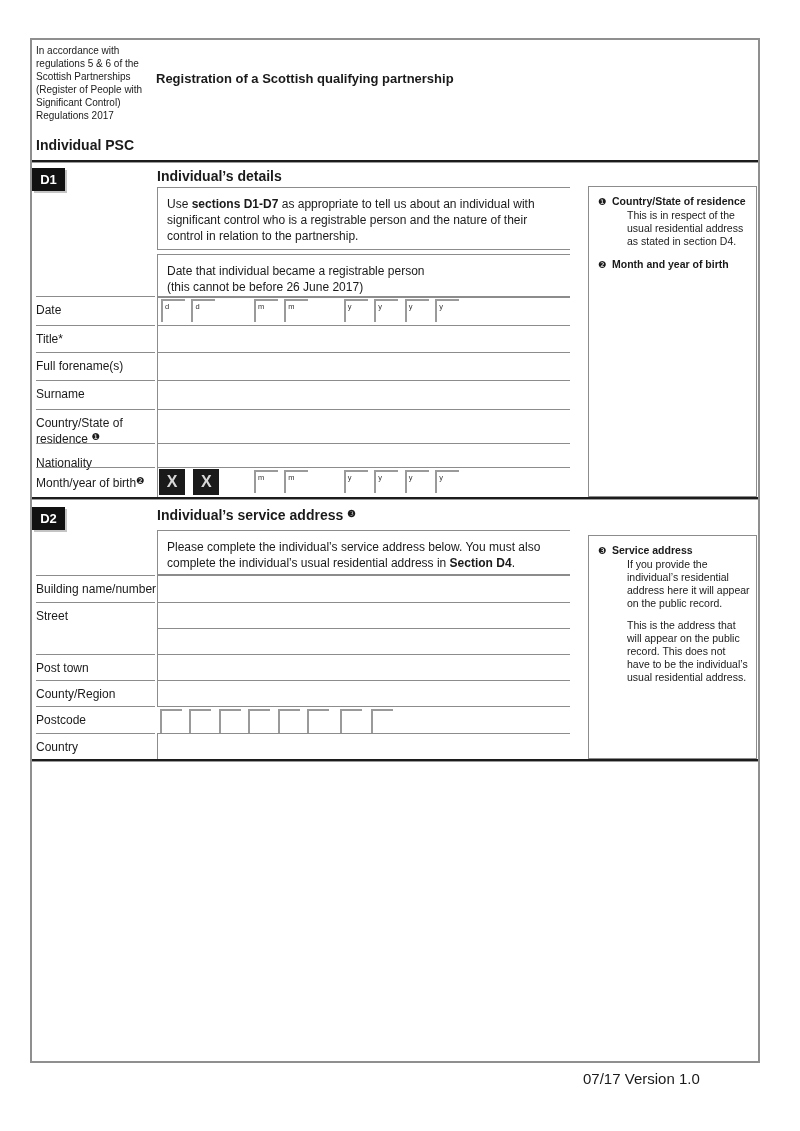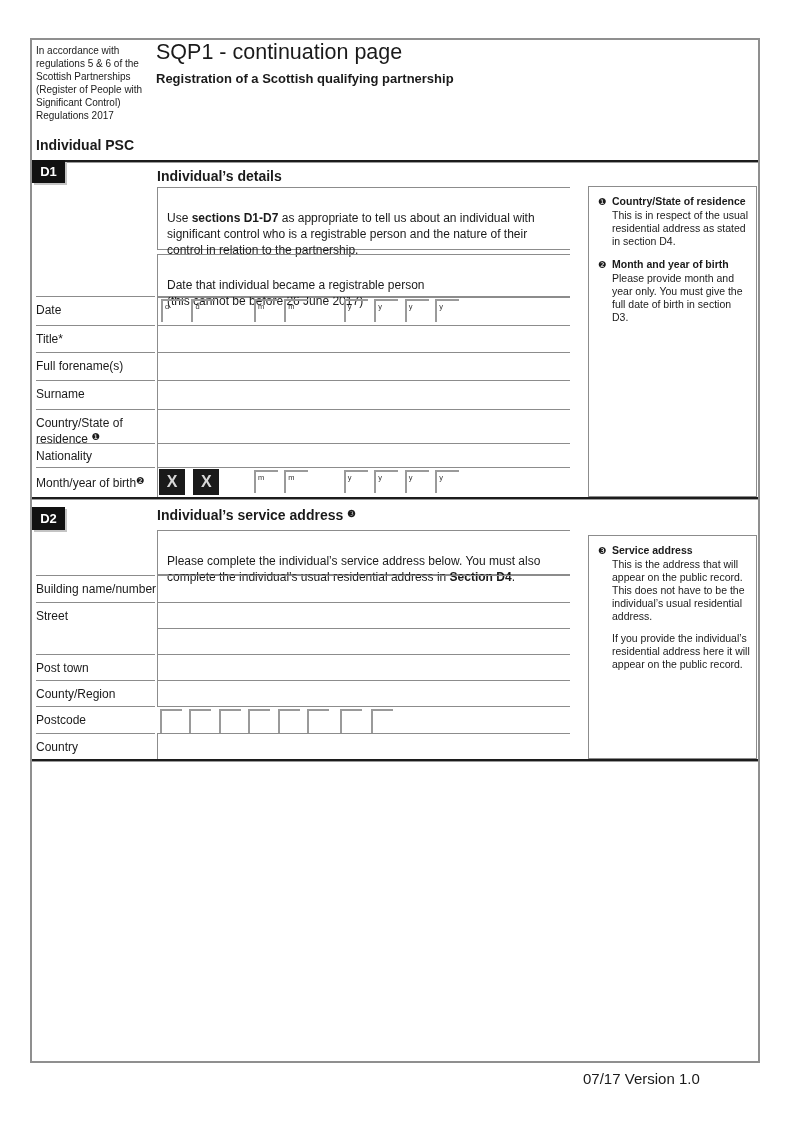--- a/index.html
+++ b/index.html
@@ -27,21 +27,21 @@
     left:0; width:33px; height:23px; background:#111; color:#fff;
     font-size:13px; font-weight:bold; display:flex; align-items:center; justify-content:center;
     box-shadow: 2px 2px 0 #c4c4c4;
   }
   .sec-heading { left:125px; font-size:14px; font-weight:bold; }
   .marker-sup { font-size:9.5px; vertical-align:3px; }
 
   .introbox {
     left:125px; width:413px;
     border-top:1px solid #8c8c8c; border-left:1px solid #8c8c8c; border-bottom:1px solid #8c8c8c;
-    padding:22px 10px 0 9px; font-size:12px; line-height:16px;
+    padding:8px 10px 0 9px; font-size:12px; line-height:16px;
   }
   .label-cell {
     left:4px; width:119px; border-top:1px solid #8c8c8c;
     padding-top:6px; font-size:12px; line-height:14px; white-space:nowrap;
   }
   .field-cell {
     left:125px; width:413px;
     border-top:1px solid #8c8c8c; border-left:1px solid #8c8c8c;
   }
 
@@ -57,39 +57,38 @@
     font-size:16px; font-weight:bold; text-align:center; line-height:26px; vertical-align:top;
   }
 
   .notes-panel {
     left:556px; width:169px; border:1px solid #8c8c8c;
     padding:8px 6px 0 9px;
   }
   .note { position:relative; padding-left:14px; margin-bottom:10px; }
   .note-marker { position:absolute; left:0; top:1px; font-size:9.5px; }
   .note-title { font-weight:bold; font-size:10.5px; line-height:13px; }
-  .note-body { font-size:10.5px; line-height:13px; margin-top:1px; }
+  .note-body { font-size:10.5px; line-height:13px; margin-top:1px;margin-left:15px; }
   .note-body + .note-body { margin-top:9px; }
 
   .footer-version { left:583px; top:1070px; font-size:15px; }
   b.inb { font-weight:bold; }
 </style>
 </head>
 <body>
 
 <div class="sheet">
 
   <div class="abs reg-note">In accordance with regulations 5 &amp; 6 of the Scottish Partnerships (Register of People with Significant Control) Regulations 2017</div>
-  <div class="abs form-title">SQP1 - continuation page</div>
   <div class="abs form-subtitle">Registration of a Scottish qualifying partnership</div>
   <div class="abs psc-heading">Individual PSC</div>
 
   <div class="abs thickbar" style="top:120px;"></div>
 
-  <div class="abs badge" style="top:120px;">D1</div>
+  <div class="abs badge" style="top:128px;">D1</div>
   <div class="abs sec-heading" style="top:128px;">Individual’s details</div>
 
   <div class="abs introbox" style="top:147px;height:63px;"><span>Use </span><b class="inb">sections D1-D7</b><span> as appropriate to tell us about an individual with significant control who is a registrable person and the nature of their control in relation to the partnership.</span></div>
 
   <div class="abs introbox" style="top:214px;height:44px;">
     <span style="display:block;">Date that individual became a registrable person</span>
     <span style="display:block;">(this cannot be before 26 June 2017)</span>
   </div>
 
   <div class="abs label-cell" style="top:256px;height:29px;">Date</div>
@@ -113,21 +112,21 @@
   <div class="abs label-cell" style="top:340px;height:29px;">Surname</div>
   <div class="abs field-cell" style="top:340px;height:29px;"></div>
 
   <div class="abs label-cell" style="top:369px;height:34px;white-space:normal;">
     <span>Country/State of</span><br>
     <span>residence</span>
     <span class="marker-sup">❶</span>
   </div>
   <div class="abs field-cell" style="top:369px;height:34px;"></div>
 
-  <div class="abs label-cell" style="top:403px;height:24px;padding-top:5px;">Nationality</div>
+  <div class="abs label-cell" style="top:403px;height:24px;padding-top:12px;">Nationality</div>
   <div class="abs field-cell" style="top:403px;height:24px;"></div>
 
   <div class="abs label-cell" style="top:427px;height:16px;"><span>Month/year of birth</span><span class="marker-sup">❷</span></div>
   <div class="abs field-cell boxrow" style="top:427px;height:30px;padding-top:1px;">
     <span class="xbox" style="margin-left:1px;">X</span>
     <span class="xbox" style="margin-left:4px;">X</span>
     <span class="charbox" style="margin-left:30px;margin-top:1px;"><i>m</i></span>
     <span class="charbox" style="margin-left:2px;margin-top:1px;"><i>m</i></span>
     <span class="charbox" style="margin-left:31px;margin-top:1px;"><i>y</i></span>
     <span class="charbox" style="margin-left:2px;margin-top:1px;"><i>y</i></span>
@@ -137,21 +136,20 @@
 
   <div class="abs notes-panel" style="top:146px;height:311px;">
     <div class="note">
       <span class="note-marker">❶</span>
       <div class="note-title">Country/State of residence</div>
       <div class="note-body">This is in respect of the usual residential address as stated in section D4.</div>
     </div>
     <div class="note">
       <span class="note-marker">❷</span>
       <div class="note-title">Month and year of birth</div>
-      <div class="note-body">Please provide month and year only. You must give the full date of birth in section D3.</div>
     </div>
   </div>
 
   <div class="abs thickbar" style="top:457px;"></div>
 
   <div class="abs badge" style="top:467px;">D2</div>
   <div class="abs sec-heading" style="top:467px;"><span>Individual’s service address</span> <span class="marker-sup">❸</span></div>
 
   <div class="abs introbox" style="top:490px;height:45px;"><span>Please complete the individual’s service address below. You must also complete the individual’s usual residential address in </span><b class="inb">Section D4</b><span>.</span></div>
 
@@ -180,22 +178,22 @@
     <span class="charbox pcbox" style="margin-left:5px;"></span>
   </div>
 
   <div class="abs label-cell" style="top:693px;height:26px;">Country</div>
   <div class="abs field-cell" style="top:693px;height:26px;"></div>
 
   <div class="abs notes-panel" style="top:495px;height:224px;">
     <div class="note">
       <span class="note-marker">❸</span>
       <div class="note-title">Service address</div>
+      <div class="note-body">If you provide the individual’s residential address here it will appear on the public record.</div>
       <div class="note-body">This is the address that will appear on the public record. This does not have to be the individual’s usual residential address.</div>
-      <div class="note-body">If you provide the individual’s residential address here it will appear on the public record.</div>
     </div>
   </div>
 
   <div class="abs thickbar" style="top:719px;"></div>
 
 </div>
 
 <div class="abs footer-version">07/17 Version 1.0</div>
 
 </body></html>

